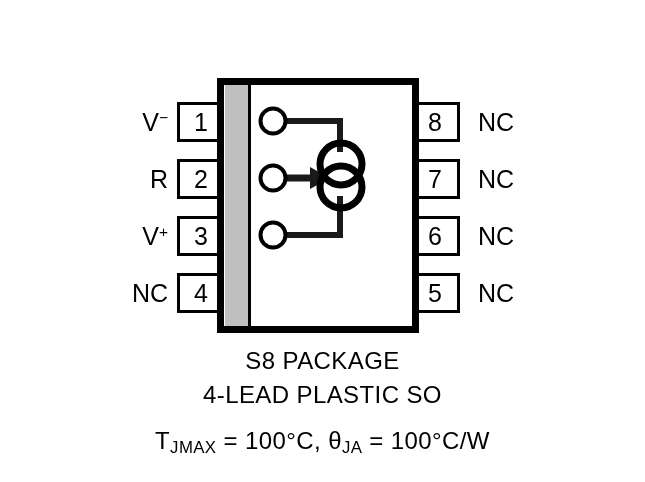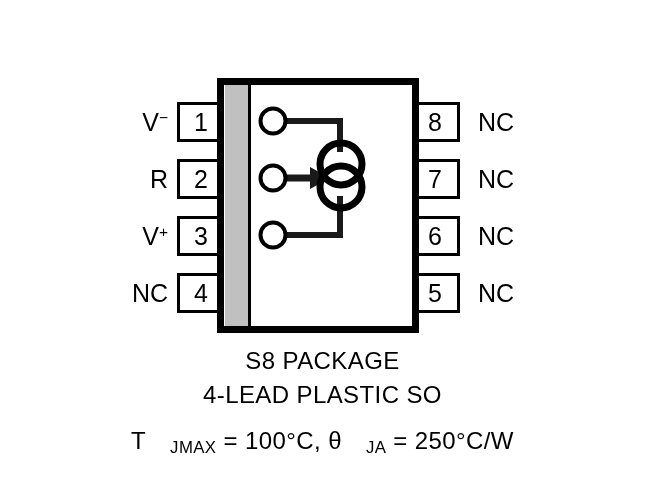--- a/index.html
+++ b/index.html
@@ -84,21 +84,20 @@
     color: #000000;
     white-space: nowrap;
   }
   #caption-thermal {
     margin-top: 12px;
   }
   .caption-line sub {
     font-size: 0.70em;
     vertical-align: -0.22em;
     line-height: 0;
-    margin-left: 24px;
   }
 </style>
 </head>
 <body>
 
 <div id="root">
 
   <div id="package-diagram">
 
     <svg class="svg-layer" viewBox="0 0 645 345" xmlns="http://www.w3.org/2000/svg">
@@ -176,17 +175,17 @@
     <div class="pin-name right" style="left:478px; top:281px; width:120px;">
       <span>NC</span><sup></sup>
     </div>
 
   </div>
 
   <div id="caption">
     <div class="caption-line">S8 PACKAGE</div>
     <div class="caption-line">4-LEAD PLASTIC SO</div>
     <div class="caption-line" id="caption-thermal">
-      <span>T</span><sub>JMAX</sub><span> = 100°C, </span><span>θ</span><sub>JA</sub><span> = 250°C/W</span>
+      <span>T</span><sub>JMAX</sub><span> = 100°C, </span><span>θ</span><sub>JA</sub><span> = 100°C/W</span>
     </div>
   </div>
 
 </div>
 
 </body></html>

